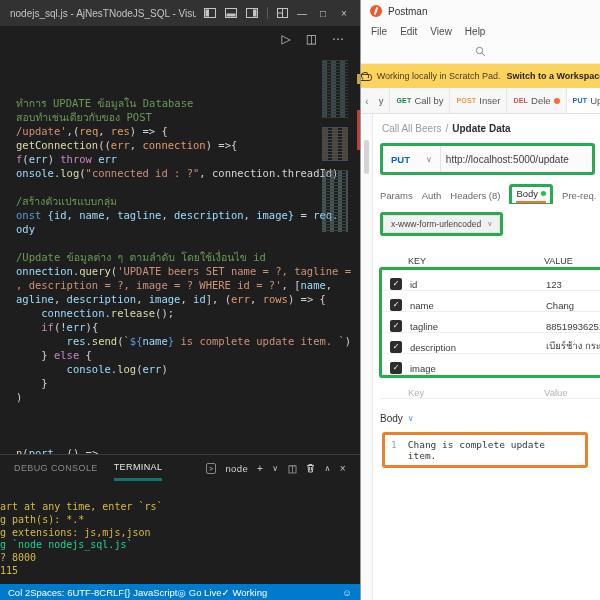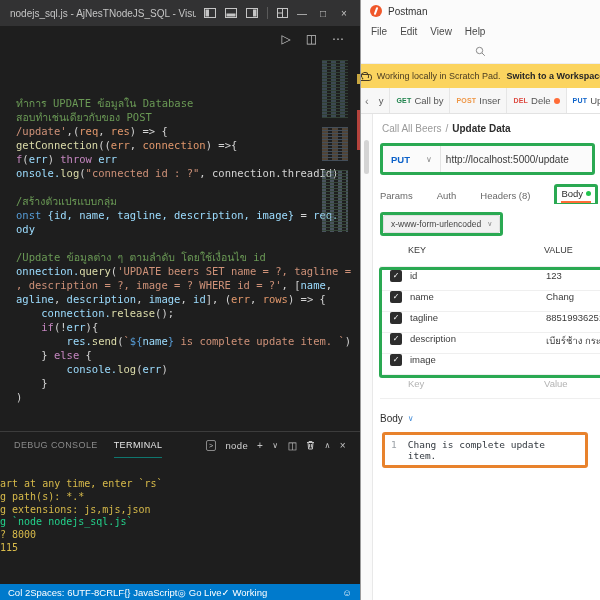--- a/index.html
+++ b/index.html
@@ -19,24 +19,24 @@
 .code-line{height:14px;white-space:pre}
 .cm{color:#6a9955}.st{color:#ce9178}.kw{color:#c586c0}.kwb{color:#569cd6}.fn{color:#dcdcaa}.vr{color:#9cdcfe}.pm{color:#e2986c}.pn{color:#d4d4d4}
 .minimap{position:absolute;top:8px;right:8px;width:30px;height:176px;opacity:.85}
 .mm-chunk{width:26px;margin-bottom:9px}
 .mm1{height:58px;background:repeating-linear-gradient(180deg,#4b6b50 0 1px,transparent 1px 3px),repeating-linear-gradient(90deg,#5f7d8e 0 5px,transparent 5px 9px);opacity:.55}
 .mm2{height:34px;background:repeating-linear-gradient(180deg,#6e86a0 0 1px,transparent 1px 3px),repeating-linear-gradient(90deg,#8a6f55 0 6px,transparent 6px 10px);opacity:.55}
 .mm3{height:62px;background:repeating-linear-gradient(180deg,#55785e 0 1px,transparent 1px 3px),repeating-linear-gradient(90deg,#7d93a8 0 4px,transparent 4px 8px);opacity:.55}
 .ruler{position:absolute;top:0;right:0;width:3px;height:100%}
 .ruler-yellow{position:absolute;top:22px;right:0;width:3px;height:10px;background:#c8a63f}
 .ruler-red{position:absolute;top:58px;right:0;width:3px;height:40px;background:#b5433c}
-.vs-panel{height:153px;border-top:1px solid #3c3c3c;display:flex;flex-direction:column;background:#1e1e1e;flex-shrink:0}
+.vs-panel{height:130px;border-top:1px solid #3c3c3c;display:flex;flex-direction:column;background:#1e1e1e;flex-shrink:0}
 .panel-tabs{height:26px;display:flex;align-items:stretch;padding:0 14px;gap:16px;font-size:9px;color:#8a8a8a;letter-spacing:.4px;flex-shrink:0}
 .panel-tab{display:flex;align-items:center}
-.panel-tab.active{color:#e7e7e7;border-bottom:1px solid #0f766e}
+.panel-tab.active{color:#e7e7e7;border-bottom:3px solid #0f766e}
 .panel-right{margin-left:auto;display:flex;gap:9px;color:#c5c5c5;font-size:10px;align-items:center}
 .node-box{border:1px solid #888;border-radius:2px;font-size:7px;padding:0 2px;line-height:9px}
 .node-label{font-size:9.5px;color:#d4d4d4}
 .terminal{flex:1;padding-top:20px;font-family:"DejaVu Sans Mono",monospace;font-size:10px;line-height:12.8px}
 .term-line{white-space:pre;height:12.8px}
 .t-yellow{color:#d7ba4a}.t-green{color:#23d18b}
 .vs-statusbar{height:16px;background:#007acc;color:#fff;font-size:9.5px;display:flex;align-items:center;gap:13px;padding:0 8px;flex-shrink:0;white-space:nowrap;overflow:hidden}
 .status-item{display:flex;align-items:center;gap:3px}
 .sb-right{margin-left:auto;display:flex;gap:8px}
 svg.ic{display:block}
@@ -67,30 +67,30 @@
 .pm-breadcrumb{font-size:10px;display:flex;gap:4px;align-items:center;padding-left:2px}
 .bc-parent,.bc-sep{color:#9a9a9a}
 .bc-current{color:#2d2d2d;font-weight:bold}
 .anno-green{border:3px solid #2aa952;border-radius:3px}
 .anno-orange{border:3px solid #e8822c;border-radius:3px}
 .req-anno{margin-top:9px;margin-right:5px;display:flex;background:#fff}
 .req-bar{display:flex;flex:1;height:26px;background:#fbfbfb;overflow:hidden}
 .method-select{display:flex;align-items:center;gap:16px;padding:0 8px;font-size:9.5px;font-weight:bold;color:#0d62c9;border-right:1px solid #e4e4e4}
 .method-select .chev{color:#8a8a8a;font-weight:normal;font-size:8px}
 .url-field{display:flex;align-items:center;padding:0 5px;font-size:10px;color:#3a3a3a;white-space:nowrap;overflow:hidden}
-.req-tabs{display:flex;align-items:flex-end;gap:24px;margin-top:9px;font-size:9.5px;color:#696969;white-space:nowrap;overflow:hidden}
+.req-tabs{display:flex;align-items:flex-end;gap:9px;margin-top:9px;font-size:9.5px;color:#696969;white-space:nowrap;overflow:hidden}
 .req-tab{padding-bottom:3px}
 .body-tab-anno{padding:1px 4px 0 4px;margin-bottom:-2px}
 .req-tab.active{color:#2b2b2b;border-bottom:2px solid #ff6c37;display:flex;align-items:center;gap:3px;padding-bottom:2px}
 .gdot{width:5px;height:5px;border-radius:50%;background:#21c24d}
 .bodytype-anno{display:inline-flex;margin-top:8px}
 .bodytype-pill{display:flex;align-items:center;gap:6px;background:#f1f1f1;border:1px solid #e0e0e0;border-radius:2px;padding:3px 7px;font-size:8.5px;color:#444}
 .pill-chev{font-size:7px;color:#888}
 .form-table{margin-top:9px;font-size:9.5px}
-.ft-row{display:flex;align-items:flex-start;height:21px;border-bottom:1px solid #efefef}
+.ft-row{display:flex;align-items:flex-end;height:21px;border-bottom:1px solid #efefef}
 .ft-head{color:#8a8a8a;font-size:9px;height:22px}
 .fcol-check{width:28px;display:flex;align-items:center;justify-content:center;flex-shrink:0}
 .fcol-key{width:136px;flex-shrink:0;color:#3a3a3a;white-space:nowrap;overflow:hidden}
 .fcol-value{flex:1;color:#3a3a3a;white-space:nowrap;overflow:hidden}
 .rows-anno{margin:0 -10px 0 -1px}
 .checkbox{width:12px;height:12px;background:#2d2d2d;border-radius:2px;color:#fff;font-size:8px;display:flex;align-items:center;justify-content:center;line-height:1}
 .placeholder{color:#b3b3b3}
 .resp-section{margin-top:14px}
 .resp-head{display:flex;align-items:center;gap:5px;font-size:10px;color:#2f2f2f}
 .resp-chev{color:#4a90d9;font-size:8px}

